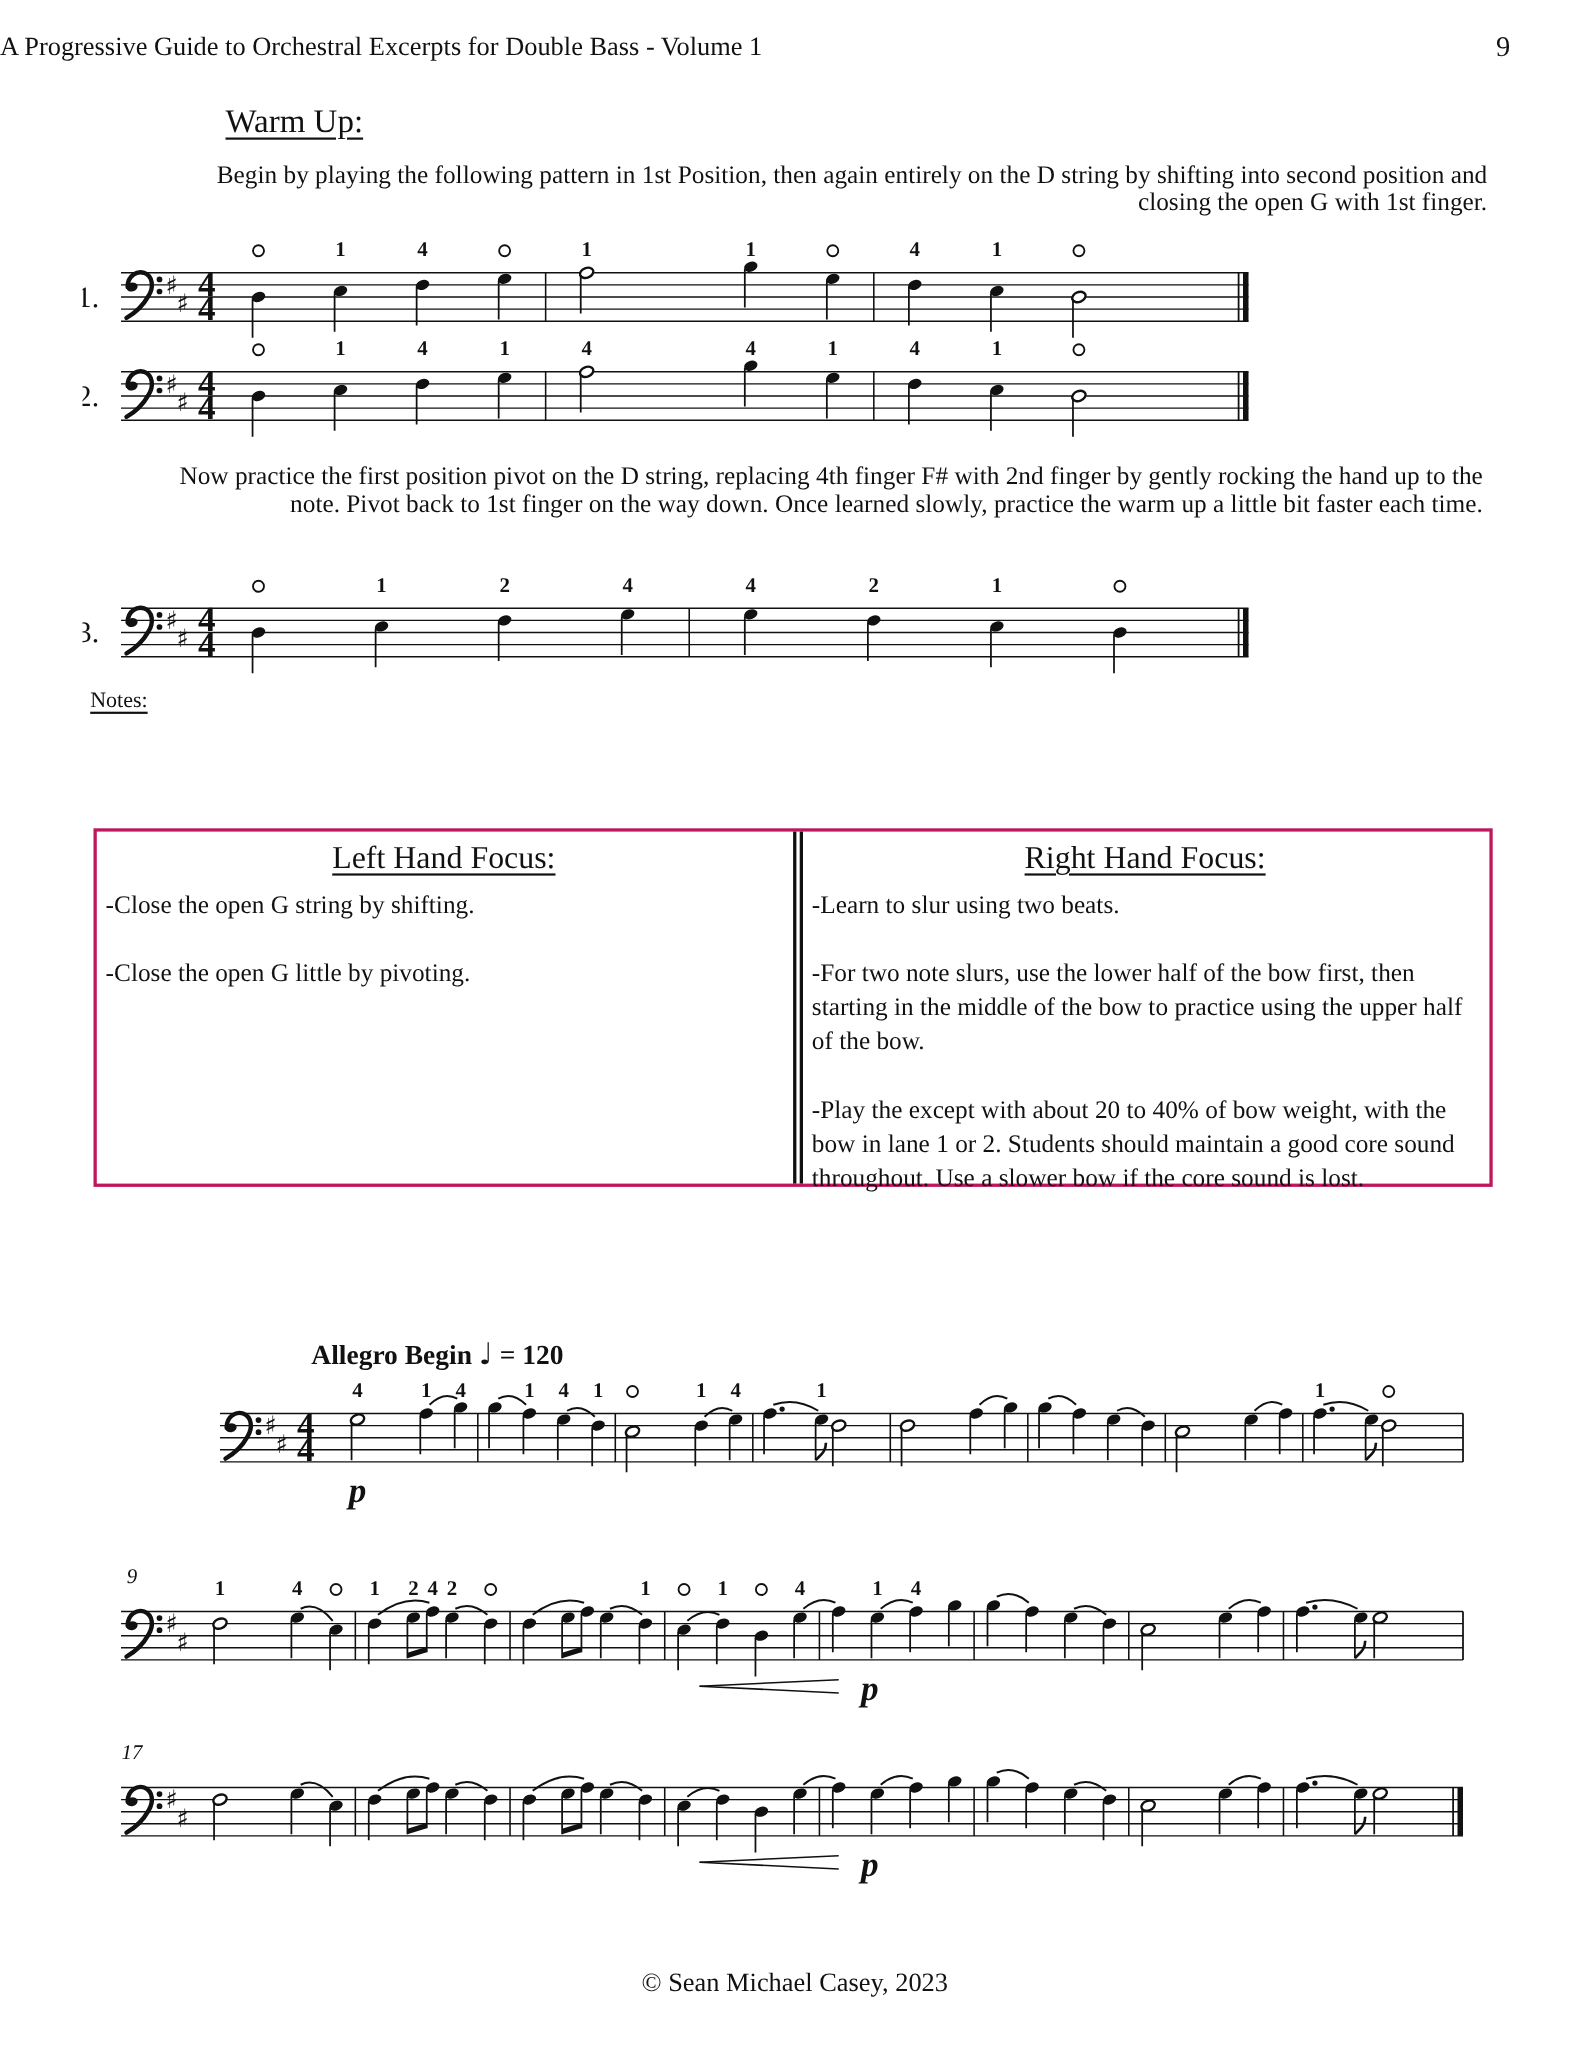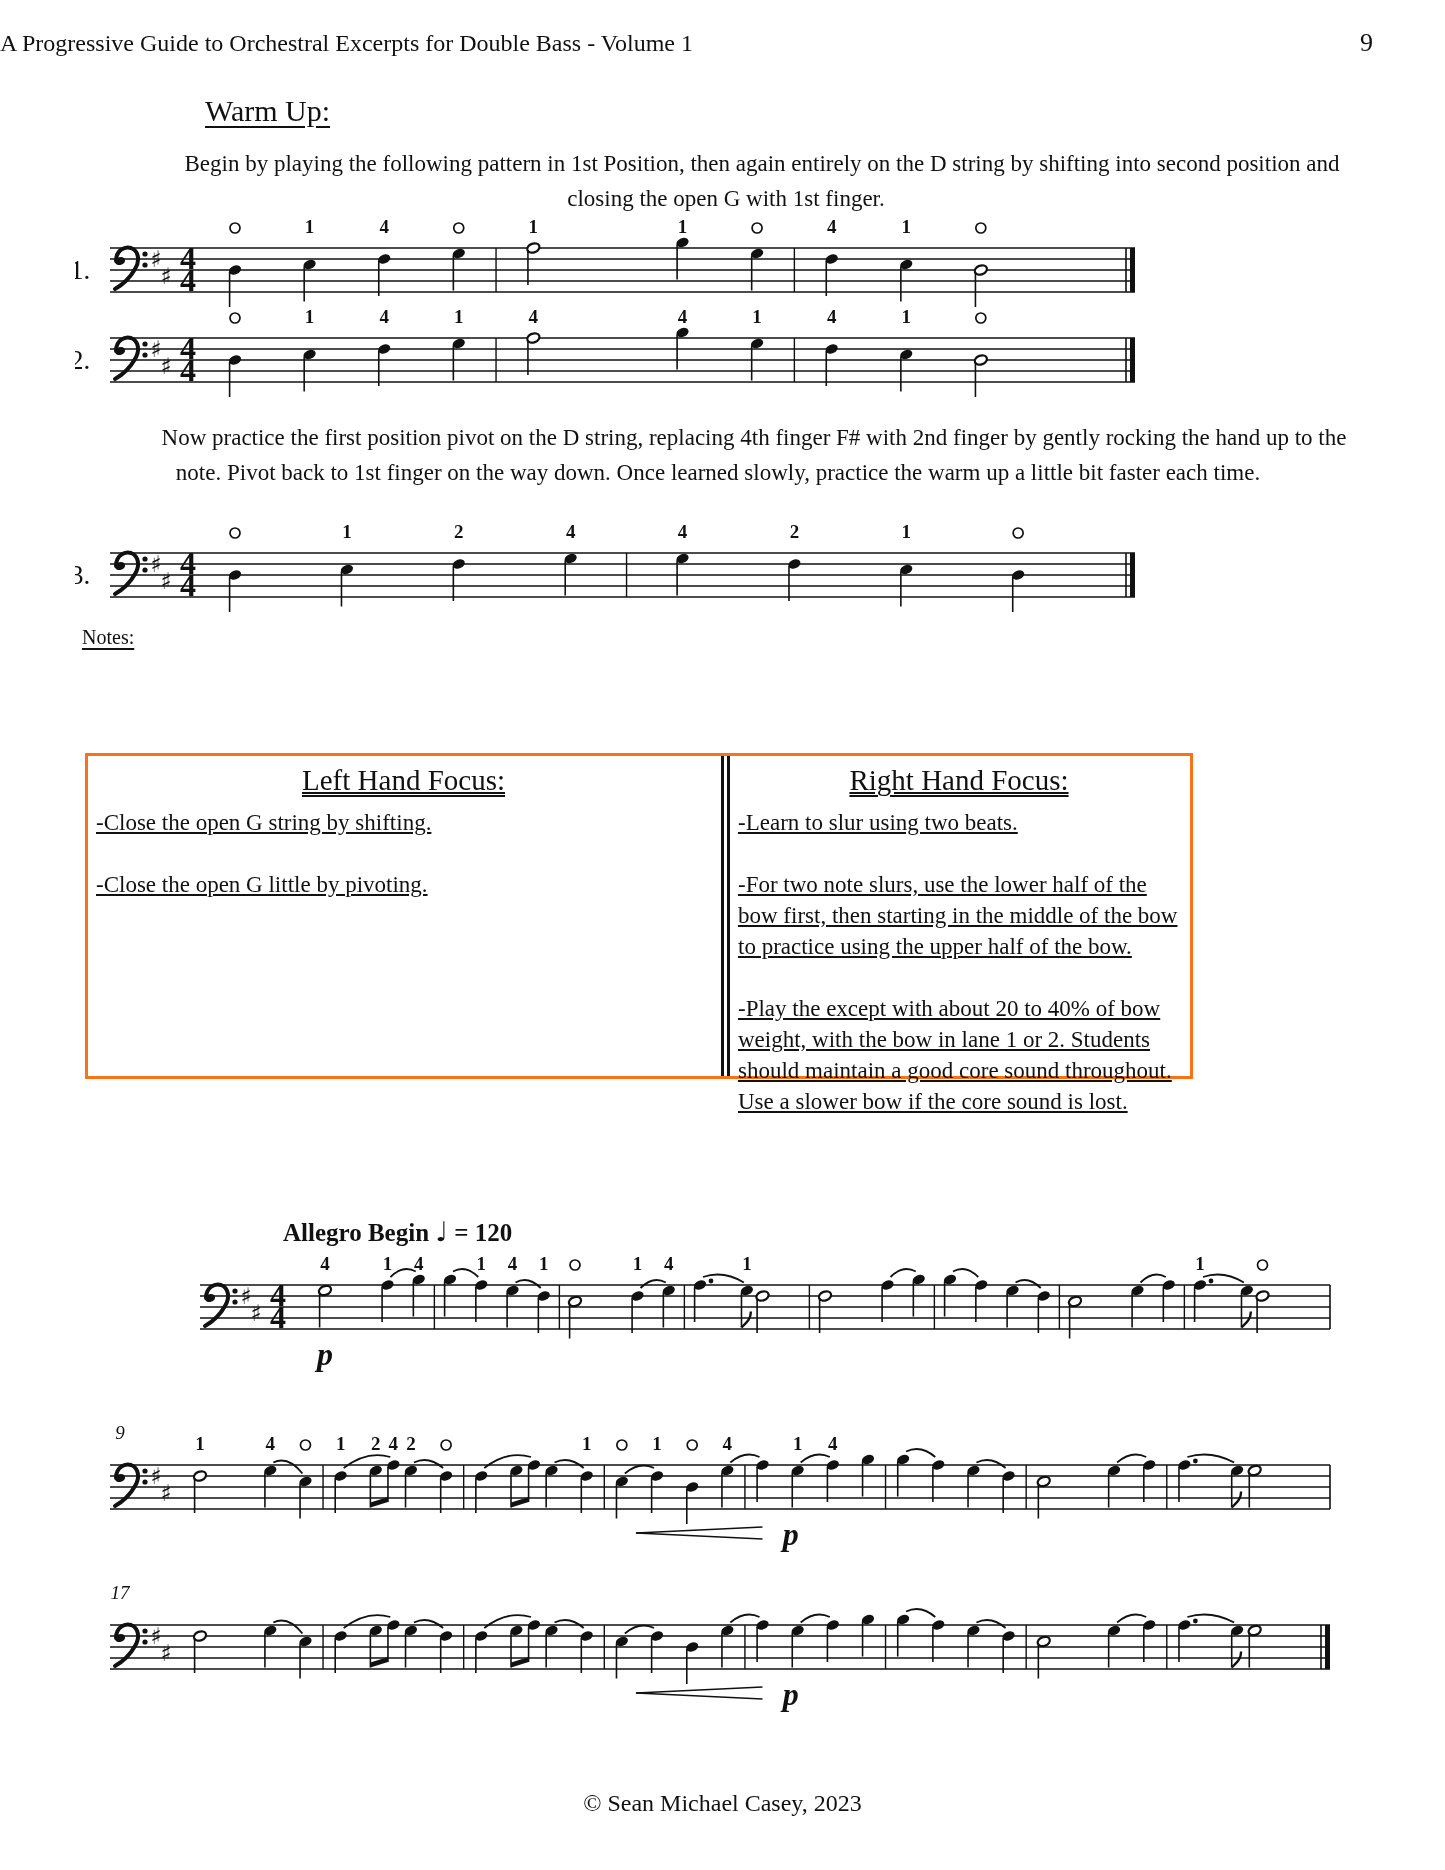--- a/index.html
+++ b/index.html
@@ -2,26 +2,26 @@
 <html><head>
 <meta charset="utf-8">
 <style>
   html,body{margin:0;padding:0;background:#e8e8e8;}
   .page{position:relative;width:1445px;height:1870px;background:#ffffff;margin:0 auto;
         font-family:"Liberation Serif",serif;color:#111;overflow:hidden;}
   .abs{position:absolute;}
   .title{top:30px;left:0;width:100%;text-align:left;font-size:24px;}
   .pagenum{top:28px;right:72px;font-size:26px;}
   .h-warmup{top:94px;left:205px;font-size:30px;text-decoration:underline;text-decoration-thickness:2px;text-underline-offset:5px;}
-  .body-par{font-size:23px;line-height:35px;text-align:center;}
+  .body-par{font-size:23px;line-height:25px;text-align:right;}
   .p1{top:146px;left:100px;width:1252px;text-indent:72px;}
   .p2{top:420px;left:88px;width:1260px;text-indent:72px;}
   .p3{top:1146px;left:88px;width:1272px;text-indent:80px;}
   .notes{top:626px;left:82px;font-size:20px;text-decoration:underline;text-decoration-thickness:2px;text-underline-offset:4px;}
-  .focus-box{top:753px;left:85px;width:1108px;height:326px;border:3px solid #f97316;display:flex;box-sizing:border-box;text-decoration:underline;}
+  .focus-box{top:753px;left:85px;width:1272px;height:326px;border:3px solid #be185d;display:flex;box-sizing:border-box;}
   .cell{box-sizing:border-box;padding:6px 10px 6px 8px;}
   .cell-left{width:636px;border-right:3px solid #111;}
   .cell-right{flex:1;border-left:3px solid #111;margin-left:3px;}
   .cell h2{margin:2px 0 10px 0;font-size:29px;font-weight:normal;text-align:center;
            text-decoration:underline;text-decoration-thickness:2px;text-underline-offset:5px;}
   .cell p{margin:0 0 31px 0;font-size:23px;line-height:31px;}
   .h-var{top:1096px;left:0;width:100%;text-align:center;font-size:30px;}
   .h-var span{text-decoration:underline;text-decoration-thickness:2px;text-underline-offset:5px;}
   .tempo{top:1216px;left:283px;font-size:25px;font-weight:bold;}
   .tempo .notechar{font-family:"DejaVu Sans",sans-serif;font-size:27px;}

